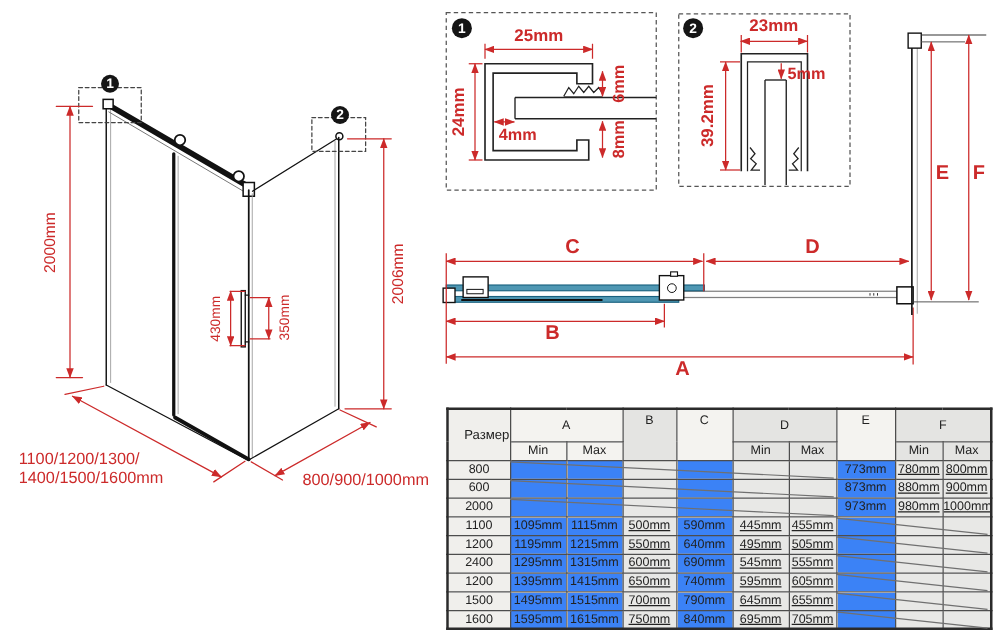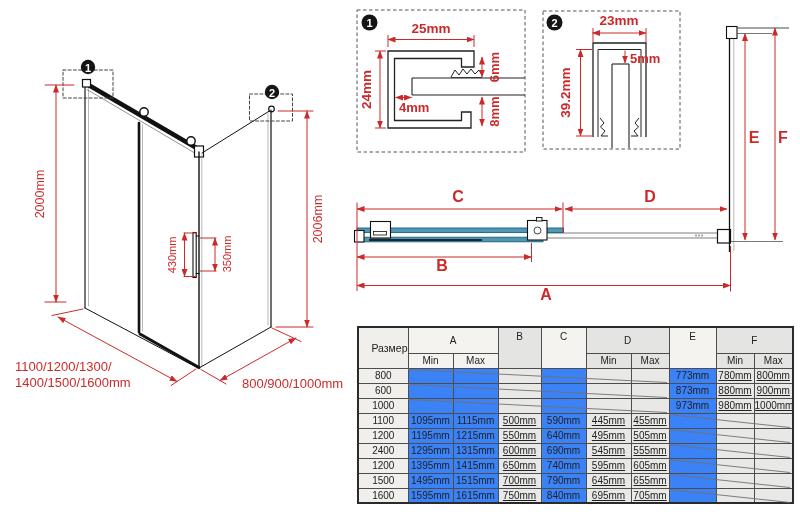--- a/index.html
+++ b/index.html
@@ -252,21 +252,21 @@
             <td class="cwhite"></td>
       <td class="cshade"></td>
             <td class="cwhite"></td>
       <td class="cshade"></td>
             <td class="cshade"></td>
       <td class="cwhite">873mm</td>
       <td class="cshade">880mm</td>
       <td class="cshade">900mm</td>
     </tr>
     <tr class="r-dat">
-      <td class="sz">1000</td>
+      <td class="sz">2000</td>
       <td class="cwhite"></td>
             <td class="cwhite"></td>
       <td class="cshade"></td>
             <td class="cwhite"></td>
       <td class="cshade"></td>
             <td class="cshade"></td>
       <td class="cwhite">973mm</td>
       <td class="cshade">980mm</td>
       <td class="cshade">1000mm</td>
     </tr>

